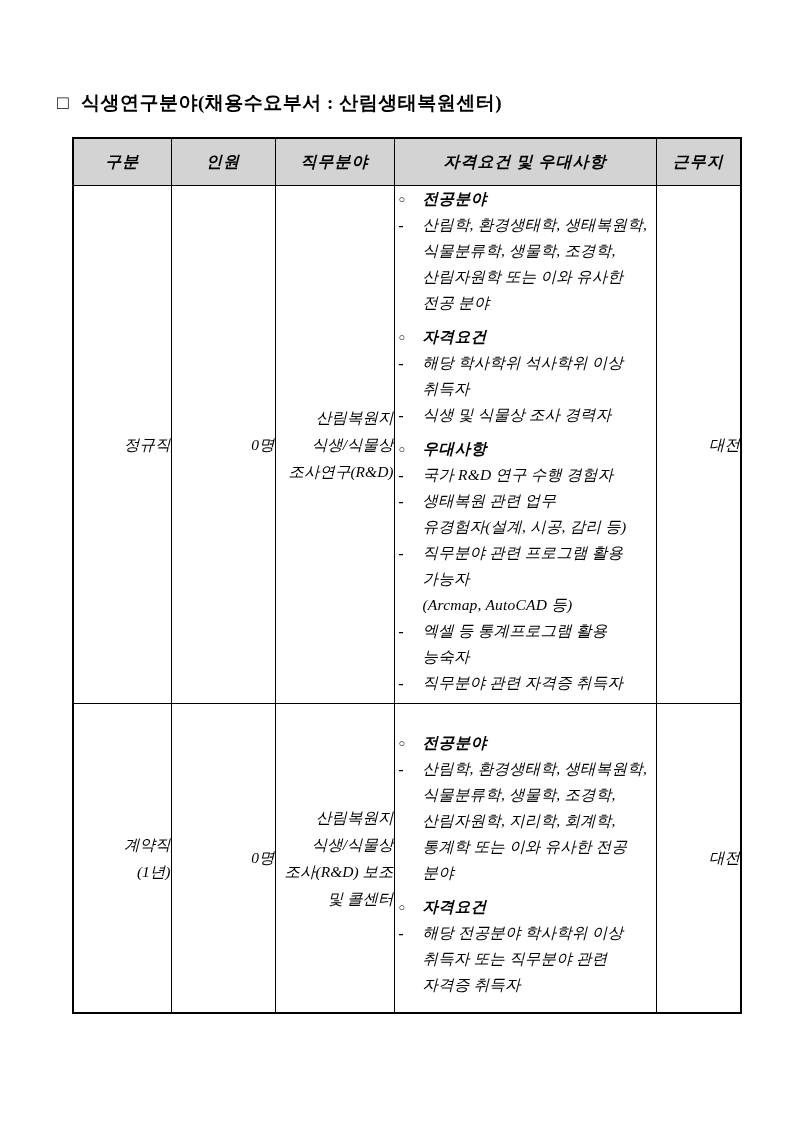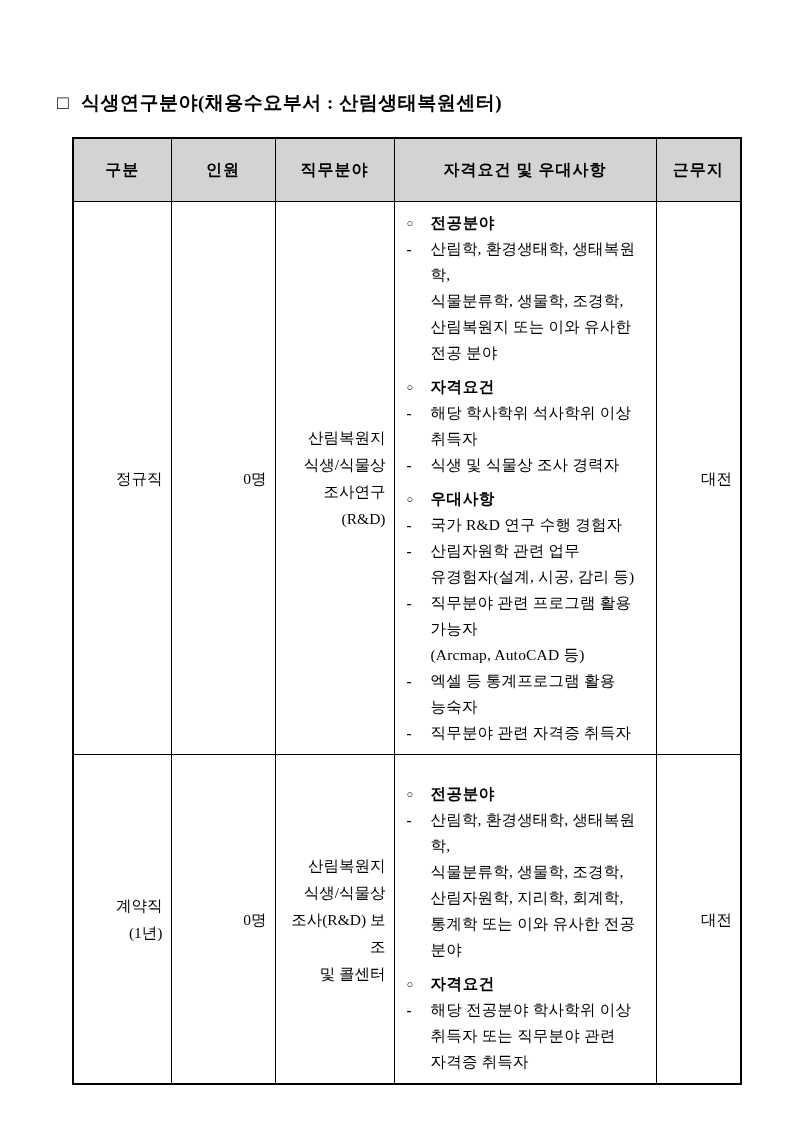--- a/index.html
+++ b/index.html
@@ -35,21 +35,22 @@
     left: 72px;
     top: 137px;
     width: 668px;
     border-collapse: collapse;
     table-layout: fixed;
     border: 2px solid #000000;
     font-size: 15.5px;
   }
   table.recruit th, table.recruit td {
     border: 1px solid #000000;
-    padding: 8px;
+    padding: 0;
+    font-style: italic;
   }
   table.recruit th {
     background: #d3d3d3;
     height: 46px;
     font-size: 16px;
     font-weight: bold;
     text-align: center;
     vertical-align: middle;
     letter-spacing: 1px;
   }
@@ -119,29 +120,29 @@
         </td>
         <td class="center-cell">
           <div>산림복원지</div>
           <div>식생/식물상</div>
           <div>조사연구(R&amp;D)</div>
         </td>
         <td class="qual-cell">
           <div class="ln h"><span class="mk">○</span><span class="tx">전공분야</span></div>
           <div class="ln b"><span class="mk">-</span><span class="tx">산림학, 환경생태학, 생태복원학,</span></div>
           <div class="ln c"><span class="tx">식물분류학, 생물학, 조경학,</span></div>
-          <div class="ln c"><span class="tx">산림복원지 또는 이와 유사한</span></div>
+          <div class="ln c"><span class="tx">산림자원학 또는 이와 유사한</span></div>
           <div class="ln c"><span class="tx">전공 분야</span></div>
           <div class="ln h"><span class="mk">○</span><span class="tx">자격요건</span></div>
           <div class="ln b"><span class="mk">-</span><span class="tx">해당 학사학위 석사학위 이상</span></div>
           <div class="ln c"><span class="tx">취득자</span></div>
           <div class="ln b"><span class="mk">-</span><span class="tx">식생 및 식물상 조사 경력자</span></div>
           <div class="ln h"><span class="mk">○</span><span class="tx">우대사항</span></div>
           <div class="ln b"><span class="mk">-</span><span class="tx">국가 R&amp;D 연구 수행 경험자</span></div>
-          <div class="ln b"><span class="mk">-</span><span class="tx">산림자원학 관련 업무</span></div>
+          <div class="ln b"><span class="mk">-</span><span class="tx">생태복원 관련 업무</span></div>
           <div class="ln c"><span class="tx">유경험자(설계, 시공, 감리 등)</span></div>
           <div class="ln b"><span class="mk">-</span><span class="tx">직무분야 관련 프로그램 활용</span></div>
           <div class="ln c"><span class="tx">가능자</span></div>
           <div class="ln c"><span class="tx">(Arcmap, AutoCAD 등)</span></div>
           <div class="ln b"><span class="mk">-</span><span class="tx">엑셀 등 통계프로그램 활용</span></div>
           <div class="ln c"><span class="tx">능숙자</span></div>
           <div class="ln b"><span class="mk">-</span><span class="tx">직무분야 관련 자격증 취득자</span></div>
         </td>
         <td class="center-cell">
           <div>대전</div>

